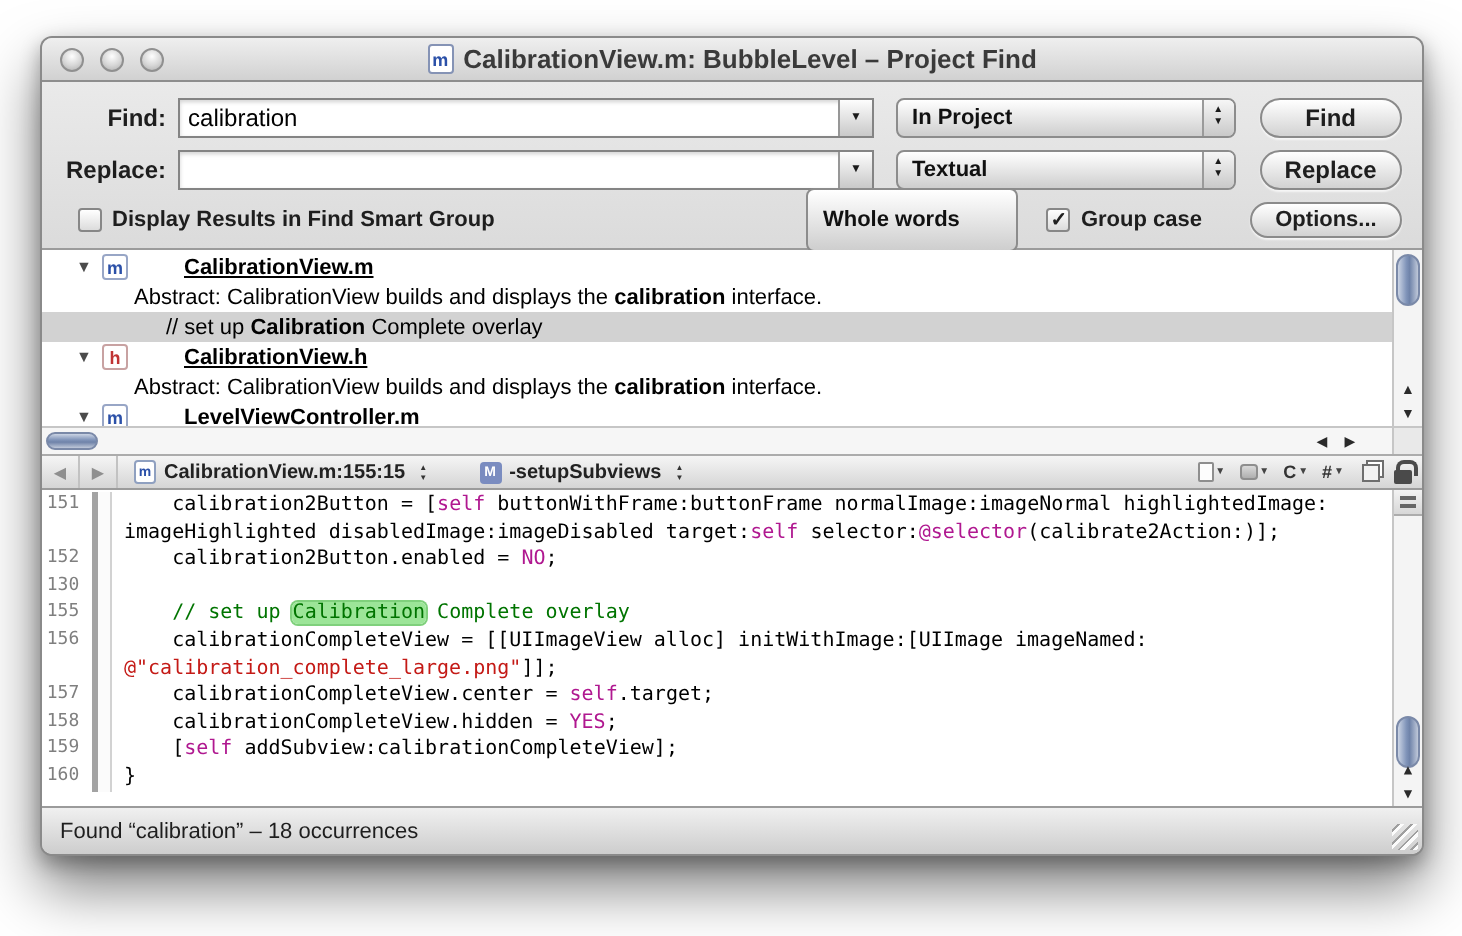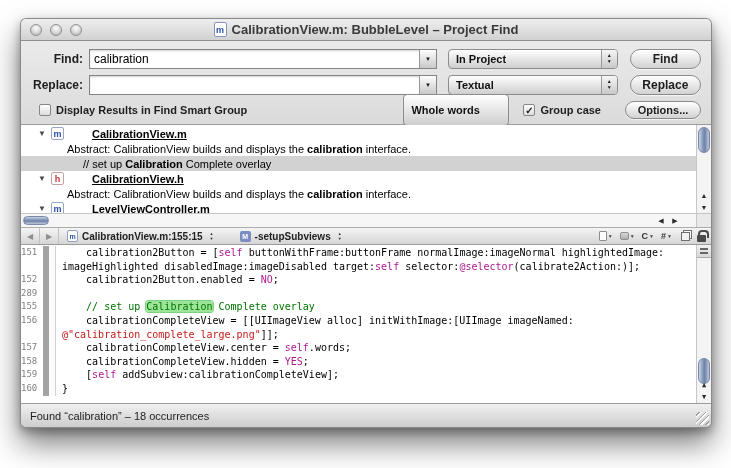--- a/index.html
+++ b/index.html
@@ -100,22 +100,22 @@
   .mini-dup { width:9px; height:9px; background:#F2F2F2; border:1px solid #6E6E6E; box-shadow:2px -2px 0 -1px #fff, 2px -2px 0 0 #6E6E6E; margin-left:2px; }
   .lock { width:9px; height:7px; background:#4A4A4A; border-radius:1px; position:relative; margin-top:5px; }
   .lock:before { content:""; position:absolute; left:1px; top:-5px; width:7px; height:6px;
     border:2px solid #4A4A4A; border-bottom:none; border-radius:4px 4px 0 0; }
 
   
   .editor { flex:1 1 auto; background:#fff; position:relative; overflow:hidden;
     font-family:"DejaVu Sans Mono",monospace; }
   #code-rows { position:absolute; left:0; top:1px; right:15px; }
   .crow { display:flex; height:13.6px; font-size:10px; line-height:13.5px; white-space:pre; overflow:hidden; }
-  .lnum { flex:0 0 28px; text-align:left; color:#7F7F7F; font-size:9px; padding-right:4px;
-    border-right:6px solid #a3a3a3; }
+  .lnum { flex:0 0 28px; text-align:center; color:#7F7F7F; font-size:9px; padding-right:4px;
+    border-right:3px solid #a3a3a3; }
   .ribbon { flex:0 0 7px; border-right:1px solid #D2D2D2; background:#FBFBFB; }
   .ctext { padding-left:6px; color:#000; }
   .tp { color:#000; }
   .tk { color:#B01890; }
   .tc { color:#007400; }
   .ts { color:#C41A16; }
   .th { color:#007400; background:#9CE598; border-radius:3px; box-shadow:0 0 0 1px #7FD07C; }
   .split { position:absolute; top:0; left:0; right:0; height:13px; border-bottom:1px solid #ACACAC;
     background:linear-gradient(#F3F3F3,#D7D7D7); display:flex; align-items:center; justify-content:center; }
   .split span { width:8px; height:6px; border-top:2px solid #666; border-bottom:2px solid #666; }
@@ -298,25 +298,25 @@
             <span class="lock"></span>
           </span>
       </span>
     </div>
 
     <div class="editor">
       <div id="code-rows">
           <div class="crow"><span class="lnum">151</span><span class="ribbon"></span><span class="ctext"><span class="tp">    calibration2Button = [</span><span class="tk">self</span><span class="tp"> buttonWithFrame:buttonFrame normalImage:imageNormal highlightedImage:</span></span></div>
           <div class="crow"><span class="lnum"></span><span class="ribbon"></span><span class="ctext"><span class="tp">imageHighlighted disabledImage:imageDisabled target:</span><span class="tk">self</span><span class="tp"> selector:</span><span class="tk">@selector</span><span class="tp">(calibrate2Action:)];</span></span></div>
           <div class="crow"><span class="lnum">152</span><span class="ribbon"></span><span class="ctext"><span class="tp">    calibration2Button.enabled = </span><span class="tk">NO</span><span class="tp">;</span></span></div>
-          <div class="crow"><span class="lnum">289</span><span class="ribbon"></span><span class="ctext"></span></div>
+          <div class="crow"><span class="lnum">130</span><span class="ribbon"></span><span class="ctext"></span></div>
           <div class="crow"><span class="lnum">155</span><span class="ribbon"></span><span class="ctext"><span class="tc">    // set up </span><span class="th">Calibration</span><span class="tc"> Complete overlay</span></span></div>
           <div class="crow"><span class="lnum">156</span><span class="ribbon"></span><span class="ctext"><span class="tp">    calibrationCompleteView = [[UIImageView alloc] initWithImage:[UIImage imageNamed:</span></span></div>
           <div class="crow"><span class="lnum"></span><span class="ribbon"></span><span class="ctext"><span class="ts">@"calibration_complete_large.png"</span><span class="tp">]];</span></span></div>
-          <div class="crow"><span class="lnum">157</span><span class="ribbon"></span><span class="ctext"><span class="tp">    calibrationCompleteView.center = </span><span class="tk">self</span><span class="tp">.words;</span></span></div>
+          <div class="crow"><span class="lnum">157</span><span class="ribbon"></span><span class="ctext"><span class="tp">    calibrationCompleteView.center = </span><span class="tk">self</span><span class="tp">.target;</span></span></div>
           <div class="crow"><span class="lnum">158</span><span class="ribbon"></span><span class="ctext"><span class="tp">    calibrationCompleteView.hidden = </span><span class="tk">YES</span><span class="tp">;</span></span></div>
           <div class="crow"><span class="lnum">159</span><span class="ribbon"></span><span class="ctext"><span class="tp">    [</span><span class="tk">self</span><span class="tp"> addSubview:calibrationCompleteView];</span></span></div>
           <div class="crow"><span class="lnum">160</span><span class="ribbon"></span><span class="ctext"><span class="tp">}</span></span></div>
         </div>
       <div class="vsb">
         <div class="split">
             <span></span>
           </div>
         <div class="vthumb" style="top:113px;height:26px;"></div>
         <div class="sbbtn" style="bottom:12px;">

